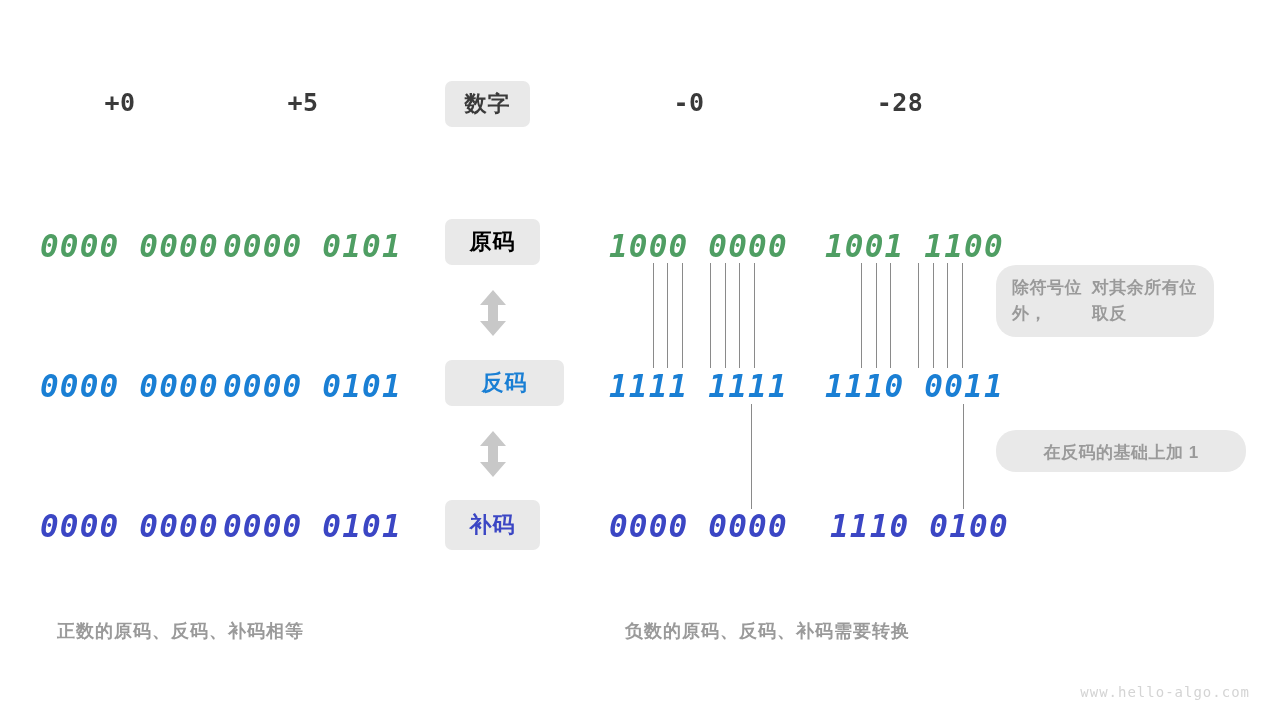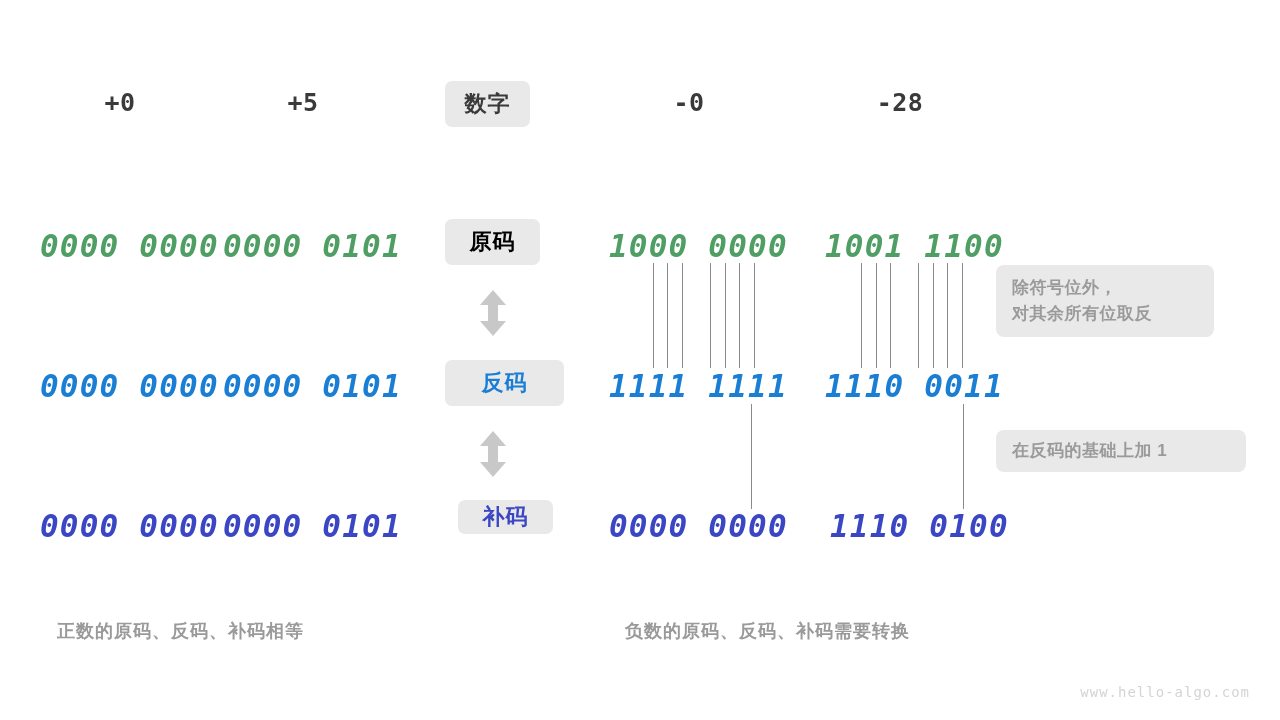--- a/index.html
+++ b/index.html
@@ -75,27 +75,26 @@
   
   .dbl-arrow {
     position: absolute;
     width: 34px;
     height: 50px;
   }
 
   
   .callout {
     background: #e9e9e9;
-    border-radius: 8px;
+    border-radius: 20px;
     color: #9a9a9a;
     font-size: 17px;
     font-weight: bold;
     line-height: 1.55;
     display: flex;
-    flex-direction: column;
     justify-content: center;
     padding: 10px 16px;
     box-sizing: border-box;
     letter-spacing: 0.5px;
   }
 
   
   .caption {
     color: #9a9a9a;
     font-size: 18px;
@@ -147,21 +146,21 @@
   <div class="abs badge row-label badge-fan" style="left:445px; top:360px; width:119px; height:46px;">反码</div>
 
   <div class="abs bits bits-fan" style="left:609px; top:368px; width:160px;">1111 1111</div>
 
   <div class="abs bits bits-fan" style="left:825px; top:368px; width:160px;">1110 0011</div>
 
   <div class="abs bits bits-bu" style="left:40px; top:508px; width:160px;">0000 0000</div>
 
   <div class="abs bits bits-bu" style="left:223px; top:508px; width:160px;">0000 0101</div>
 
-  <div class="abs badge row-label badge-bu" style="left:458px; top:500px; width:95px; height:34px;">补码</div>
+  <div class="abs badge row-label badge-bu" style="left:445px; top:500px; width:95px; height:50px;">补码</div>
 
   <div class="abs bits bits-bu" style="left:609px; top:508px; width:160px;">0000 0000</div>
 
   <div class="abs bits bits-bu" style="left:830px; top:508px; width:160px;">1110 0100</div>
 
   <svg class="dbl-arrow" style="left:476px; top:288px;" viewBox="0 0 34 50">
     <path d="M17 2 L30 17 L22 17 L22 33 L30 33 L17 48 L4 33 L12 33 L12 17 L4 17 Z" fill="#c8c8c8"></path>
   </svg>
 
   <svg class="dbl-arrow" style="left:476px; top:429px;" viewBox="0 0 34 50">

